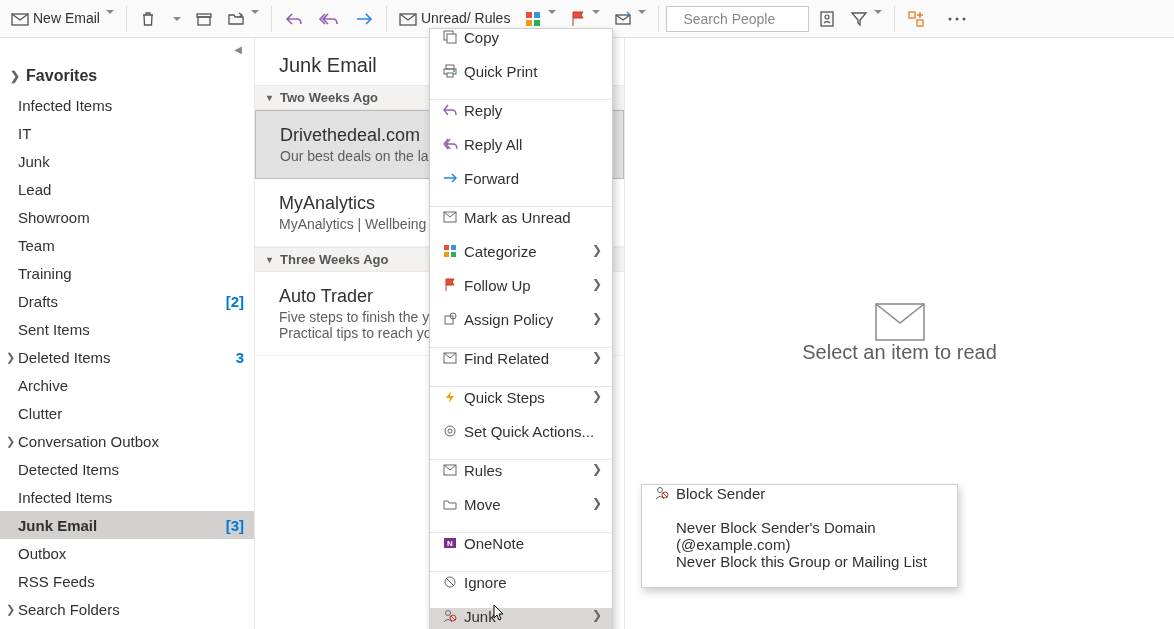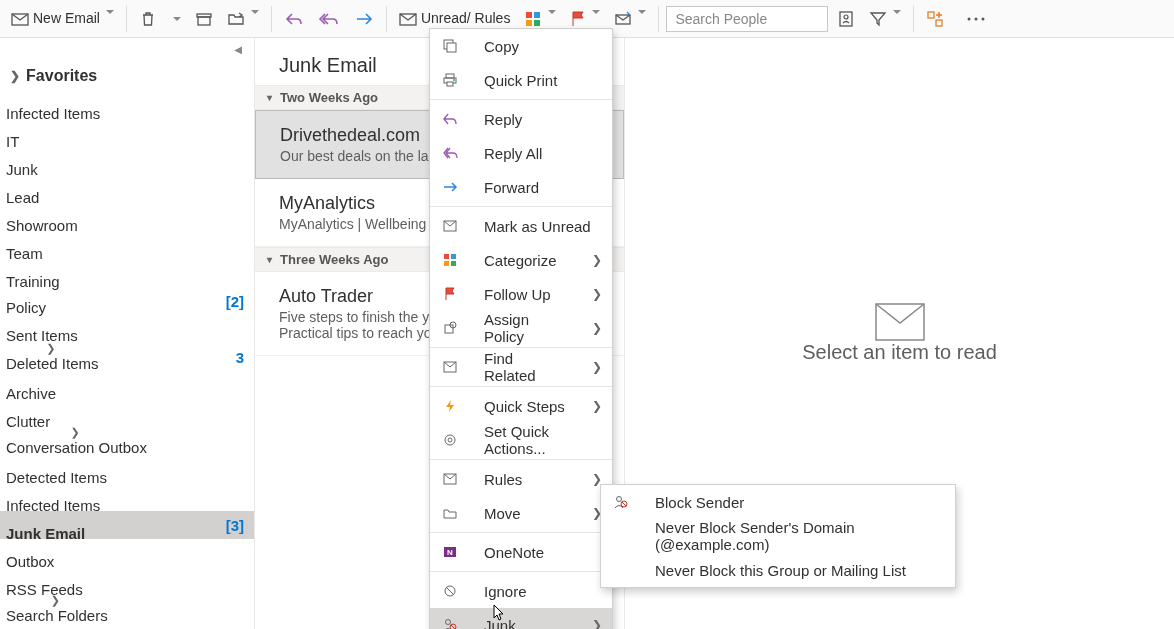--- a/index.html
+++ b/index.html
@@ -4,30 +4,30 @@
 <style>
 * { box-sizing: border-box; margin: 0; padding: 0; }
 html, body { width: 1174px; height: 629px; font-family: "Segoe UI", sans-serif; font-size: 14px; color: #323130; overflow: hidden; background: #fff; }
 
 
 .ribbon { height: 38px; background: #fafafa; border-bottom: 1px solid #e1e1e1; display: flex; align-items: center; padding: 0 6px; gap: 4px; }
 .rbtn { display: flex; gap: 4px; padding: 4px 5px; border-radius: 2px; cursor: pointer; }
 .rsep { width: 1px; height: 26px; background: #ddd; margin: 0 3px; }
 .dropcaret { width: 0; height: 0; border-left: 4px solid transparent; border-right: 4px solid transparent; border-top: 4px solid #888; margin-left: 2px; }
 .ribbon-label { color: #323130; }
-.search-box { width: 162px; height: 26px; border: 1px solid #c8c8c8; background: #fff; display: flex; align-items: center; padding: 0 8px; color: #888; font-size: 14px; }
+.search-box { width: 143px; height: 26px; border: 1px solid #c8c8c8; background: #fff; display: flex; align-items: center; padding: 0 16px; color: #888; font-size: 14px; }
 
 
 .main { display: flex; height: calc(629px - 38px); }
 .nav { width: 255px; border-right: 1px solid #e8e8e8; overflow: hidden; position: relative; }
 .nav-collapse { text-align: right; padding: 6px 12px; color: #888; font-size: 10px; cursor: pointer; }
 .nav-header { display: flex; align-items: center; padding: 6px 10px; font-weight: 600; cursor: pointer; font-size: 16px; }
 .nav-header .caret { margin-right: 6px; font-size: 12px; color: #666; }
 .nav-item { display: flex; align-items: center; justify-content: space-between; padding: 4px 10px 4px 6px; cursor: pointer; font-size: 15px; height: 28px; }
-.nav-item span.lbl { display: flex; align-items: center; flex-direction: column; }
+.nav-item span.lbl { display: flex; align-items: center; }
 .nav-item .indent { width: 12px; display: inline-block; }
 .nav-item .chev { font-size: 11px; color: #666; width: 12px; display: inline-block; }
 .nav-item.selected { background: #d2d1d0; font-weight: 600; }
 .badge { color: #0078d4; font-weight: 600; font-size: 15px; }
 
 
 .msglist { width: 370px; border-right: 1px solid #e8e8e8; display: flex; flex-direction: column; }
 .list-title { font-size: 20px; padding: 16px 24px 8px 24px; color: #323130; }
 .group-hdr { display: flex; align-items: center; background: #f3f2f1; padding: 4px 12px; font-size: 13px; font-weight: 600; color: #555; cursor: pointer; border-top: 1px solid #eaeaea; border-bottom: 1px solid #eaeaea; }
 .group-hdr .gchev { margin-right: 8px; font-size: 10px; color: #666; }
@@ -36,28 +36,28 @@
 .msg-from { font-size: 18px; color: #323130; margin-bottom: 2px; }
 .msg-sub { font-size: 14px; color: #605e5c; white-space: nowrap; overflow: hidden; text-overflow: ellipsis; }
 .msg-prev { font-size: 14px; color: #605e5c; white-space: nowrap; overflow: hidden; text-overflow: ellipsis; }
 
 
 .reading { flex: 1; display: flex; flex-direction: column; align-items: center; justify-content: center; }
 .reading-text { font-size: 20px; color: #605e5c; }
 
 
 .ctxmenu { position: absolute; top: 28px; left: 429px; width: 184px; background: #fff; border: 1px solid #d0d0d0; box-shadow: 2px 4px 8px rgba(0,0,0,0.2); z-index: 100; }
-.mitem { display: flex; align-items: center; height: 34px; padding: 0 10px 0 12px; cursor: pointer; font-size: 15px; gap: 26px; position: relative; }
+.mitem { display: flex; align-items: flex-start; height: 34px; padding: 0 10px 0 12px; cursor: pointer; font-size: 15px; gap: 6px; position: relative; }
 .mitem:hover, .mitem.active { background: #d8d7d6; }
 .mitem .micon { width: 16px; height: 16px; display: flex; align-items: center; justify-content: center; flex-shrink: 0; }
 .mitem .mlabel { flex: 1; }
 .mitem .sub { font-size: 12px; color: #666; }
 .msep { height: 1px; background: #e4e4e4; margin: 2px 0; }
 
-.submenu { position: absolute; top: 484px; left: 600px; width: 356px; background: #fff; border: 1px solid #d0d0d0; box-shadow: 2px 4px 8px rgba(0,0,0,0.2); z-index: 101; }
+.submenu { position: absolute; top: 484px; left: 641px; width: 317px; background: #fff; border: 1px solid #d0d0d0; box-shadow: 2px 4px 8px rgba(0,0,0,0.2); z-index: 101; }
 
 .cursor-pointer-img { position: absolute; top: 604px; left: 493px; z-index: 200; font-size: 14px; }
 
 svg { display: block; }
 </style>
 </head>
 <body>
 
 <div class="ribbon">
   <div class="rbtn">
@@ -215,21 +215,21 @@
         </div>
         <div class="nav-item">
           <span class="lbl">
             <span class="indent">&nbsp;</span>
             <span>Training</span>
           </span>
         </div>
         <div class="nav-item">
           <span class="lbl">
             <span class="chev">&nbsp;</span>
-            <span>Policy</span>
+            <span>Drafts</span>
           </span>
           <span class="badge">[2]</span>
         </div>
         <div class="nav-item">
           <span class="lbl">
             <span class="chev">&nbsp;</span>
             <span>Sent Items</span>
           </span>
         </div>
         <div class="nav-item">

